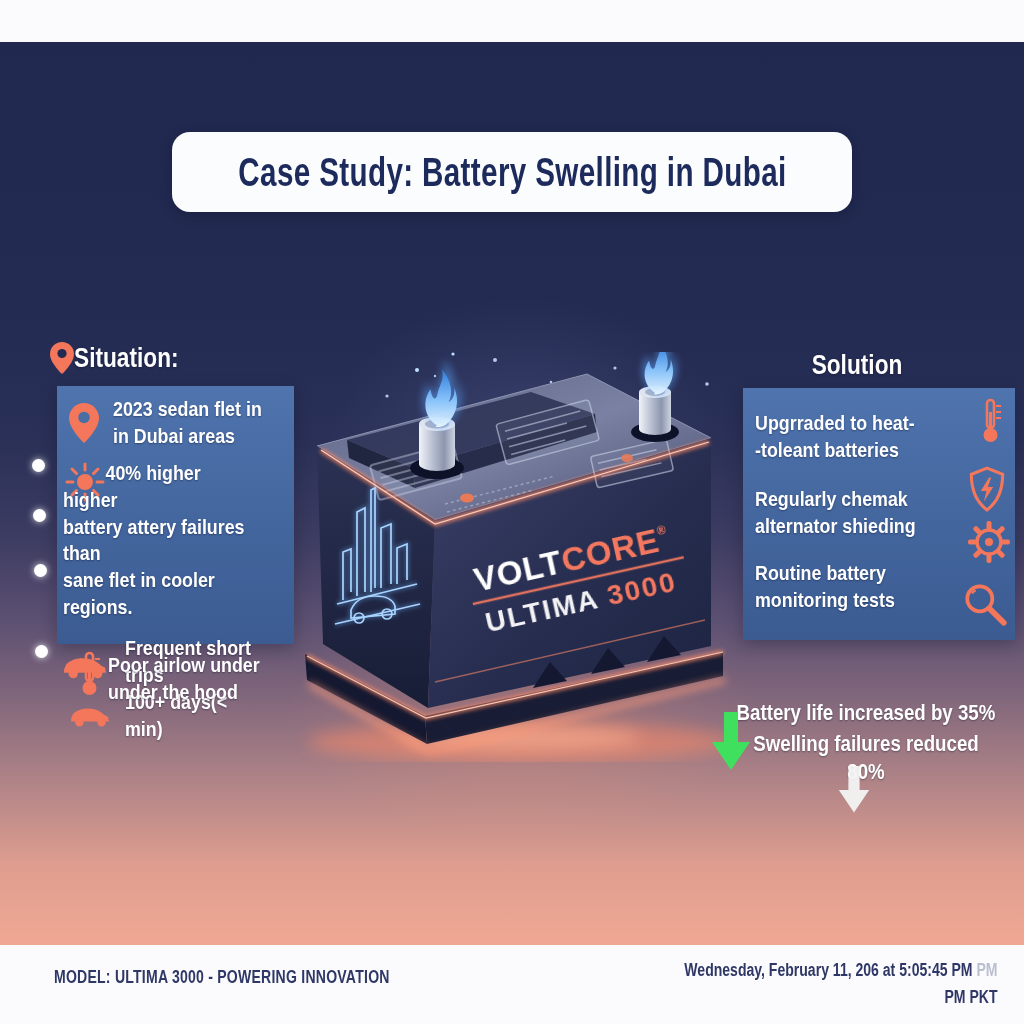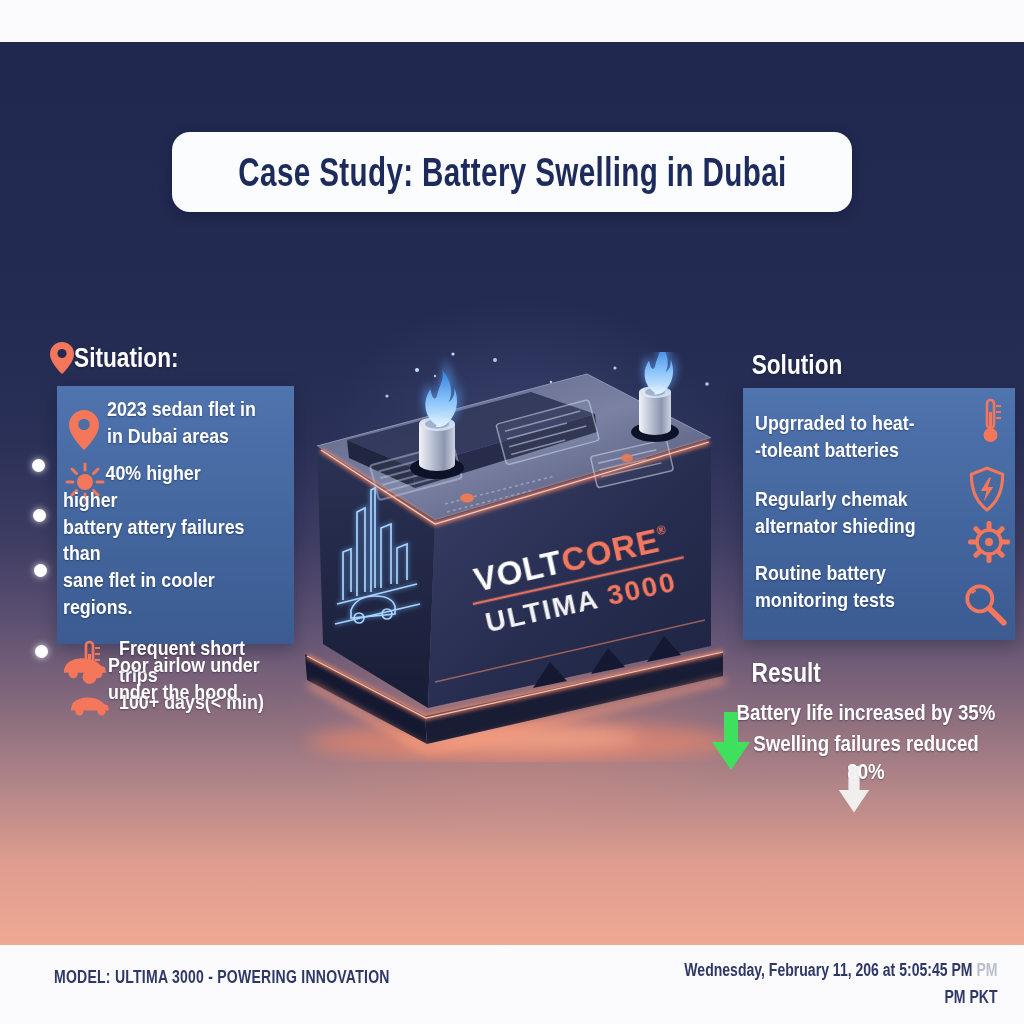--- a/index.html
+++ b/index.html
@@ -10,28 +10,28 @@
     background:
       radial-gradient(300px 220px at 51% 44%, rgba(95,105,155,.30), rgba(95,105,155,0) 65%),
       radial-gradient(360px 200px at 51% 74%, rgba(245,150,115,.25), rgba(245,150,115,0) 65%),
       linear-gradient(180deg,#20284f 0%,#232b52 30%,#2a3057 44%,#3d3c62 55%,#5c5072 64%,#83687c 73%,#b08487 82%,#de9d8f 91%,#f0a893 100%);}
   .banner{position:absolute;left:172px;top:90px;width:680px;height:80px;background:#fbfcfe;border-radius:18px;
     display:flex;align-items:center;justify-content:center;box-shadow:0 3px 12px rgba(10,15,40,.35)}
   .banner span{font-size:40px;font-weight:bold;color:#1d2a5c;white-space:nowrap;transform:scaleX(.74);letter-spacing:.5px}
   .whead{color:#fff;font-weight:bold;text-shadow:0 1px 3px rgba(10,15,40,.45)}
   .s-head{position:absolute;left:50px;top:300px;display:flex;align-items:center;}
   .s-head .ht{font-size:27px;display:inline-block;transform:scaleX(.84);transform-origin:0 50%}
-  .c-head{position:absolute;width:228px;}
+  .c-head{position:absolute;width:228px;text-align:center}
   .c-head .ht{font-size:27px;display:inline-block;transform:scaleX(.84);transform-origin:50% 50%}
   .panel{position:absolute;background:linear-gradient(180deg,rgba(82,120,178,.95),rgba(56,92,148,.93));box-shadow:0 5px 16px rgba(10,15,40,.3)}
   .panelL{left:57px;top:344px;width:237px;height:258px}
   .panelR{left:743px;top:346px;width:272px;height:252px}
   .ptext{margin:0;color:#fff;font-weight:bold;font-size:21px;line-height:1.28;white-space:pre-line;
     transform:scaleX(.85);transform-origin:0 0;text-shadow:0 1px 2px rgba(10,15,40,.4)}
-  .rowA{display:flex;gap:8px;padding:10px 4px 4px 12px;align-items:flex-end}
+  .rowA{display:flex;gap:14px;padding:10px 4px 4px 12px;align-items:center}
   .row2{position:relative;padding:6px 2px 4px 6px}
   .row2 .ptext{text-indent:50px}
   .row2 svg{position:absolute;left:8px;top:8px}
   .icol{display:flex;flex-direction:column;gap:6px;align-items:center;flex:none}
   .row4{position:absolute;left:62px;top:610px;display:flex;align-items:flex-start}
   .dot{position:absolute;width:13px;height:13px;border-radius:50%;background:#fff;box-shadow:0 0 7px rgba(255,255,255,.8)}
   .rp{position:absolute;margin:0}
   .res-lines{position:absolute;left:712px;top:654px;width:308px}
   .res-lines .ptext{text-align:center;transform-origin:50% 0;margin:3px 0}
   .arrow{position:absolute}
@@ -307,23 +307,20 @@
         <circle cx="22" cy="22" r="12" fill="none" stroke="#f4775b" stroke-width="3.4"></circle>
         <circle cx="22" cy="22" r="4" fill="#f4775b"></circle>
       </svg>
       <svg width="48" height="48" viewBox="0 0 46 46" style="position:absolute;right:6px;top:192px">
         <circle cx="18" cy="18" r="12" fill="none" stroke="#f4775b" stroke-width="3.6"></circle>
         <path d="M10.5 13 A9 9 0 0 1 14 9.8" fill="none" stroke="#f4775b" stroke-width="2"></path>
         <line x1="27" y1="27" x2="41" y2="41" stroke="#f4775b" stroke-width="5.5" stroke-linecap="round"></line>
       </svg>
     </div>
 
-    <div class="c-head" style="left:745px;top:616px">
-      <span class="whead ht">Result</span>
-    </div>
     <div class="res-lines">
       <p class="ptext" style="font-size:22px">Battery life increased by 35%</p>
       <p class="ptext" style="font-size:22px">Swelling failures reduced 80%</p>
     </div>
     <svg class="arrow" style="left:712px;top:670px" width="38" height="60" viewBox="0 0 38 60">
       <path d="M12 0 h14 v30 h12 L19 58 L0 30 h12 Z" fill="#3fe05e"></path>
     </svg>
     <svg class="arrow" style="left:837px;top:724px" width="34" height="48" viewBox="0 0 38 60">
       <path d="M12 0 h14 v30 h12 L19 58 L0 30 h12 Z" fill="#f3f3f3" opacity=".95"></path>
     </svg>

